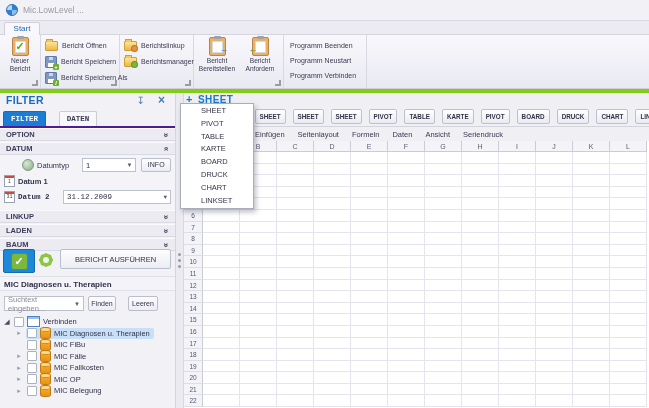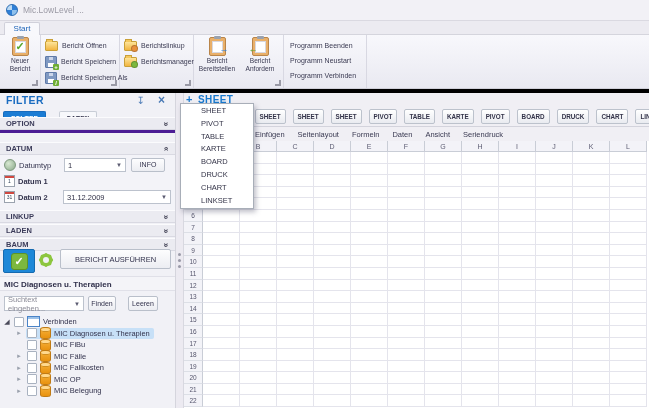--- a/index.html
+++ b/index.html
@@ -1,16 +1,16 @@
 <!DOCTYPE html>
 <html><head>
 <meta charset="utf-8">
 <style>
   html,body{margin:0;padding:0;}
-  .screen{position:relative;width:649px;height:408px;background:#000000;overflow:hidden;
+  .screen{position:relative;width:649px;height:408px;background:#84cc16;overflow:hidden;
           font-family:"Liberation Sans",sans-serif;color:#3a3a52;}
   
   .titlebar{position:absolute;left:0;top:0;right:0;height:21px;background:#f2f1f6;
             border-bottom:1px solid #dad9e1;display:flex;align-items:center;padding-left:6px;gap:5px;box-sizing:border-box;}
   .app-icon{width:10px;height:10px;border-radius:50%;
             background:conic-gradient(#2f7fd6 0 25%,#8fc0ec 25% 50%,#2f7fd6 50% 75%,#b9d8f3 75% 100%);
             border:1px solid #2a6cb4;}
   .title-text{font-size:8.5px;color:#9a99a4;}
   
   .ribbon-tabs{position:absolute;left:0;top:21px;right:0;height:13px;background:#ecebf1;border-bottom:1px solid #d5d5dd;}
@@ -229,44 +229,44 @@
     <div class="fheader">
       <span class="ftitle">FILTER</span>
       <span class="fpin">↧</span>
       <span class="fclose">×</span>
     </div>
     <div class="ftabs">
       <span class="ftab active">FILTER</span>
       <span class="ftab">DATEN</span>
     </div>
 
-    <div class="fsection" style="top:24px;">
+    <div class="fsection" style="top:35px;">
       <span>OPTION</span>
       <span class="chev down">»</span>
     </div>
     <div class="fsection" style="top:49px;">
       <span>DATUM</span>
       <span class="chev up">»</span>
     </div>
 
     <div class="datum-body">
-      <div class="drow" style="top:3px;">
+      <div class="drow" style="top:3px;margin-left:18px;">
         <span class="icon-globe"></span>
         <span class="dlabel">Datumtyp</span>
         <span class="combo" style="width:62px;">
           <span>1</span>
           <span class="carrow">▼</span>
         </span>
         <span class="btn" style="width:34px;height:14px;font-size:7px;line-height:12px;margin-left:2px;">INFO</span>
       </div>
       <div class="drow" style="top:19px;">
         <span class="icon-cal">1</span>
         <span class="dlabel bold">Datum 1</span>
       </div>
-      <div class="drow" style="top:35px;">
+      <div class="drow" style="top:35px;font-family:Liberation Mono, monospace;">
         <span class="icon-cal">31</span>
         <span class="dlabel bold">Datum 2</span>
         <span class="combo" style="flex:1;">
           <span>31.12.2009</span>
           <span class="carrow">▼</span>
         </span>
       </div>
     </div>
 
     <div class="fsection" style="top:117px;">

